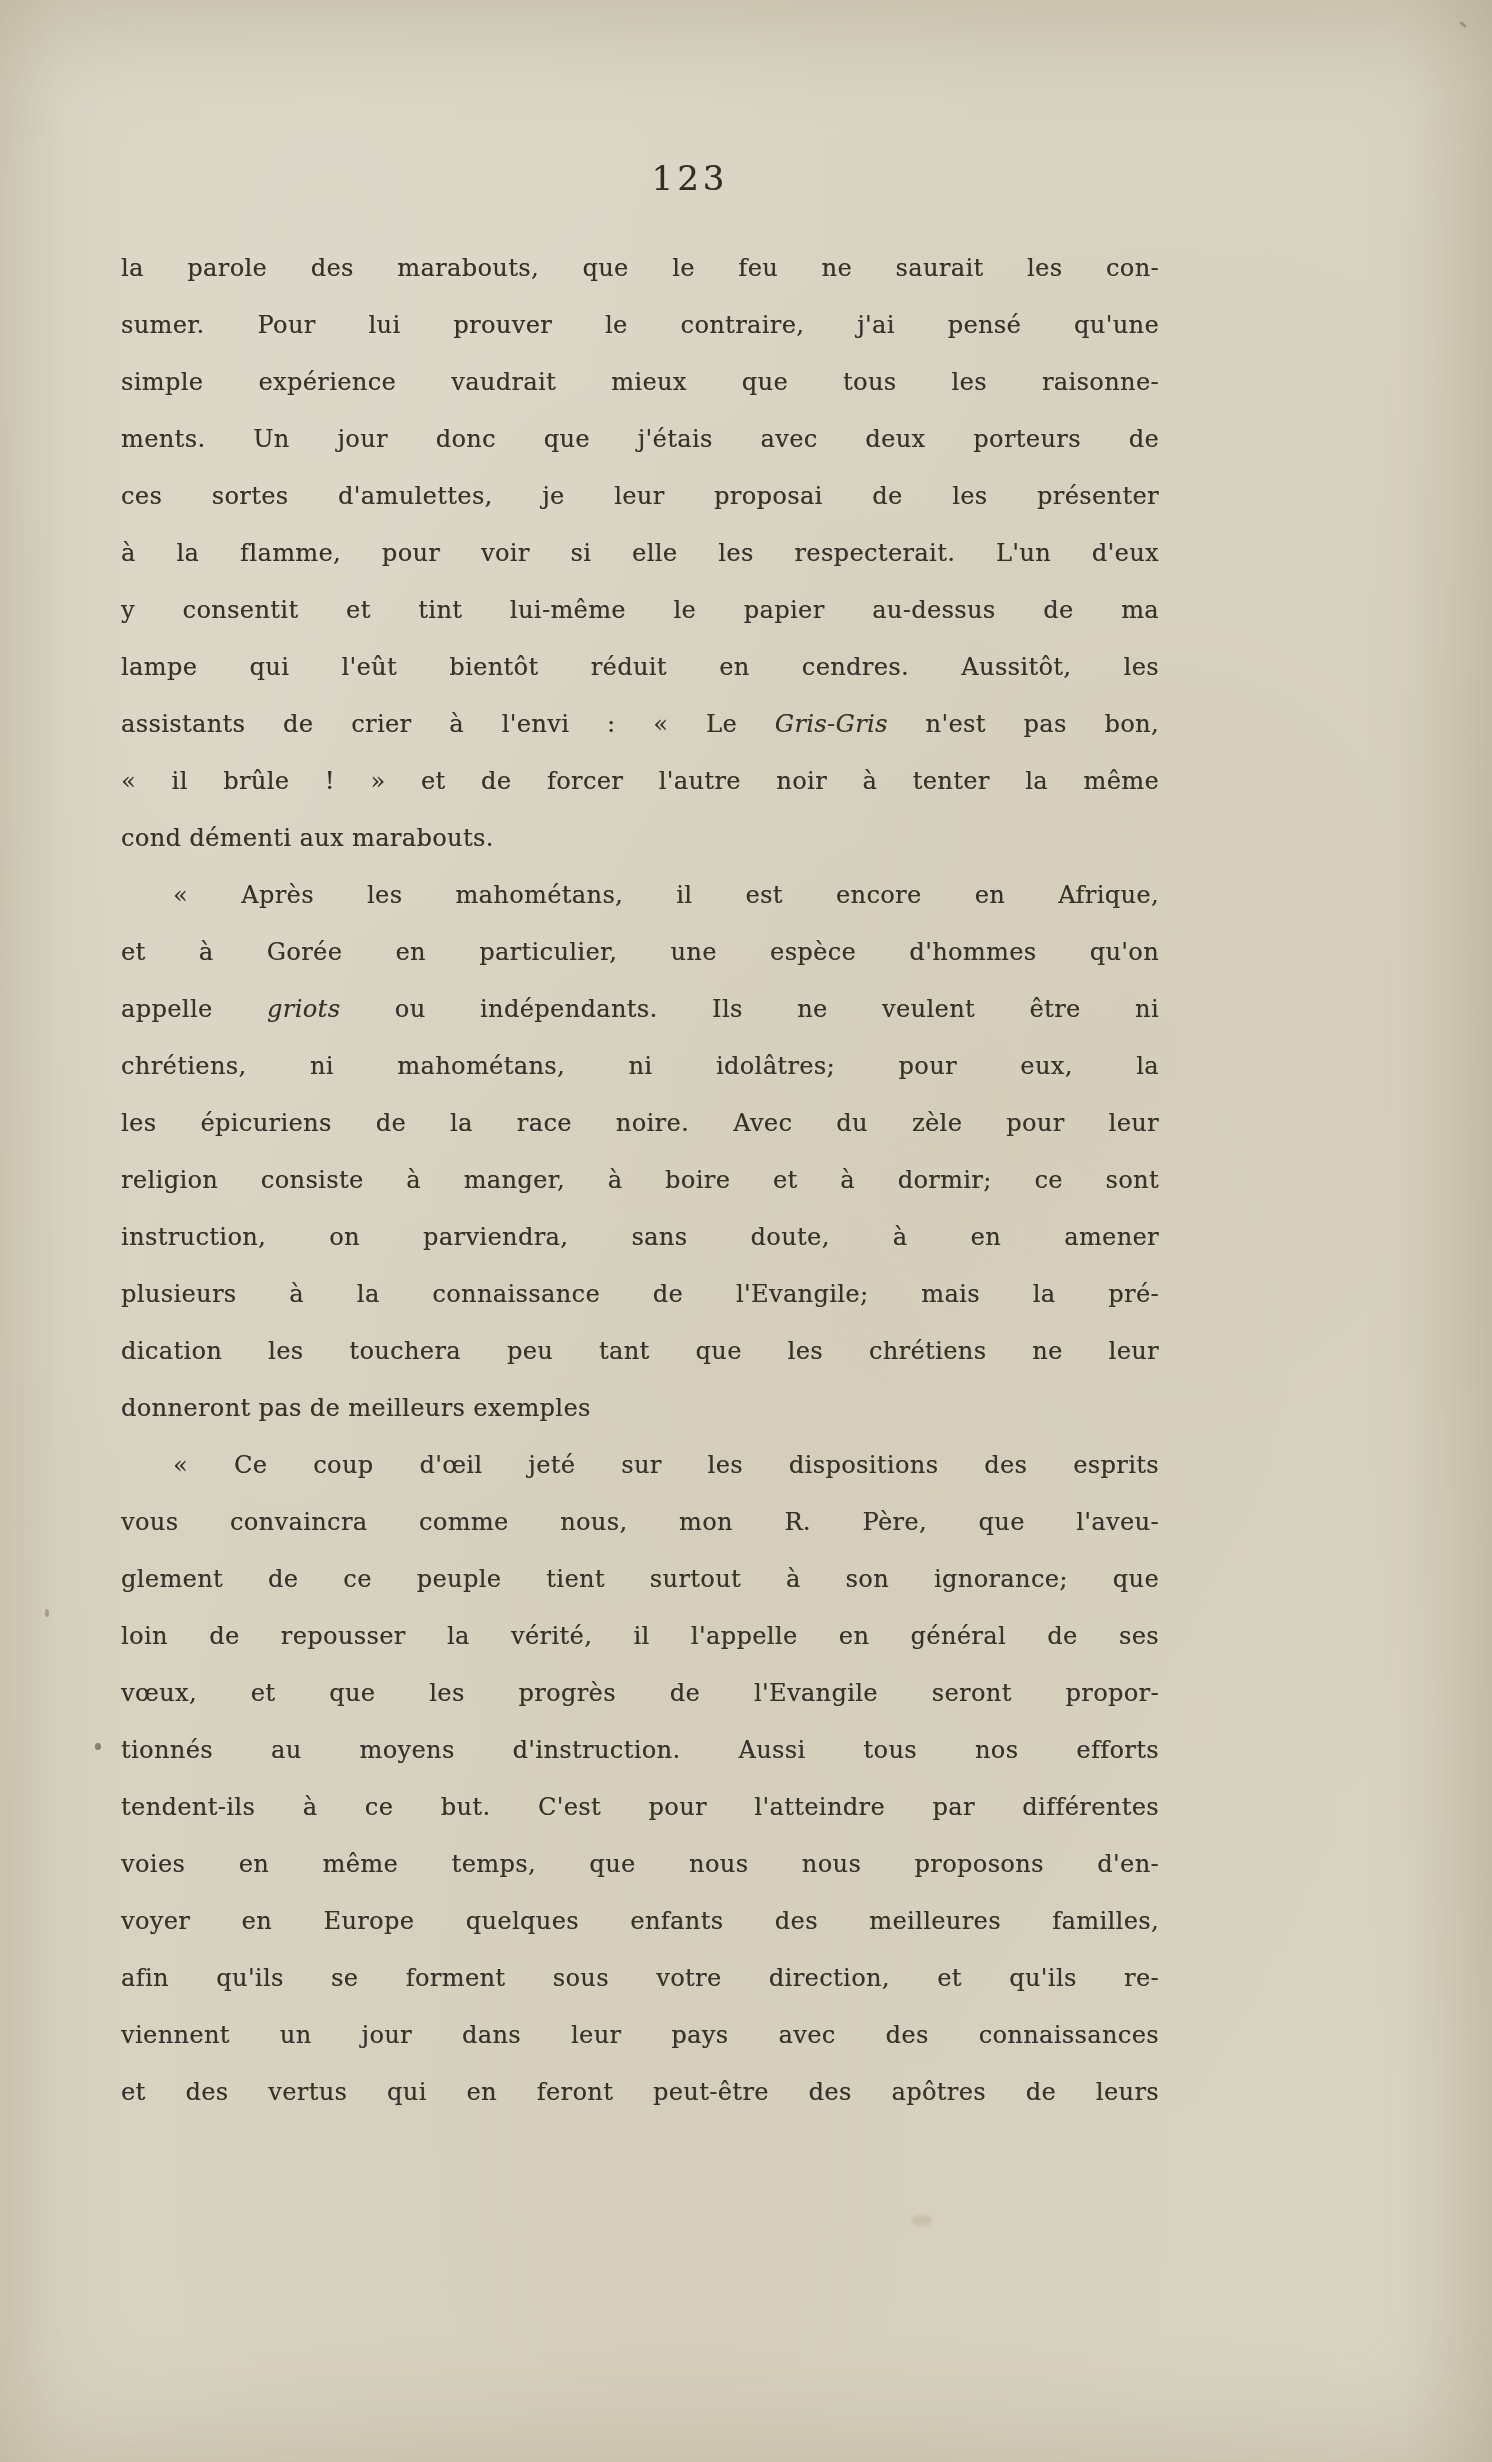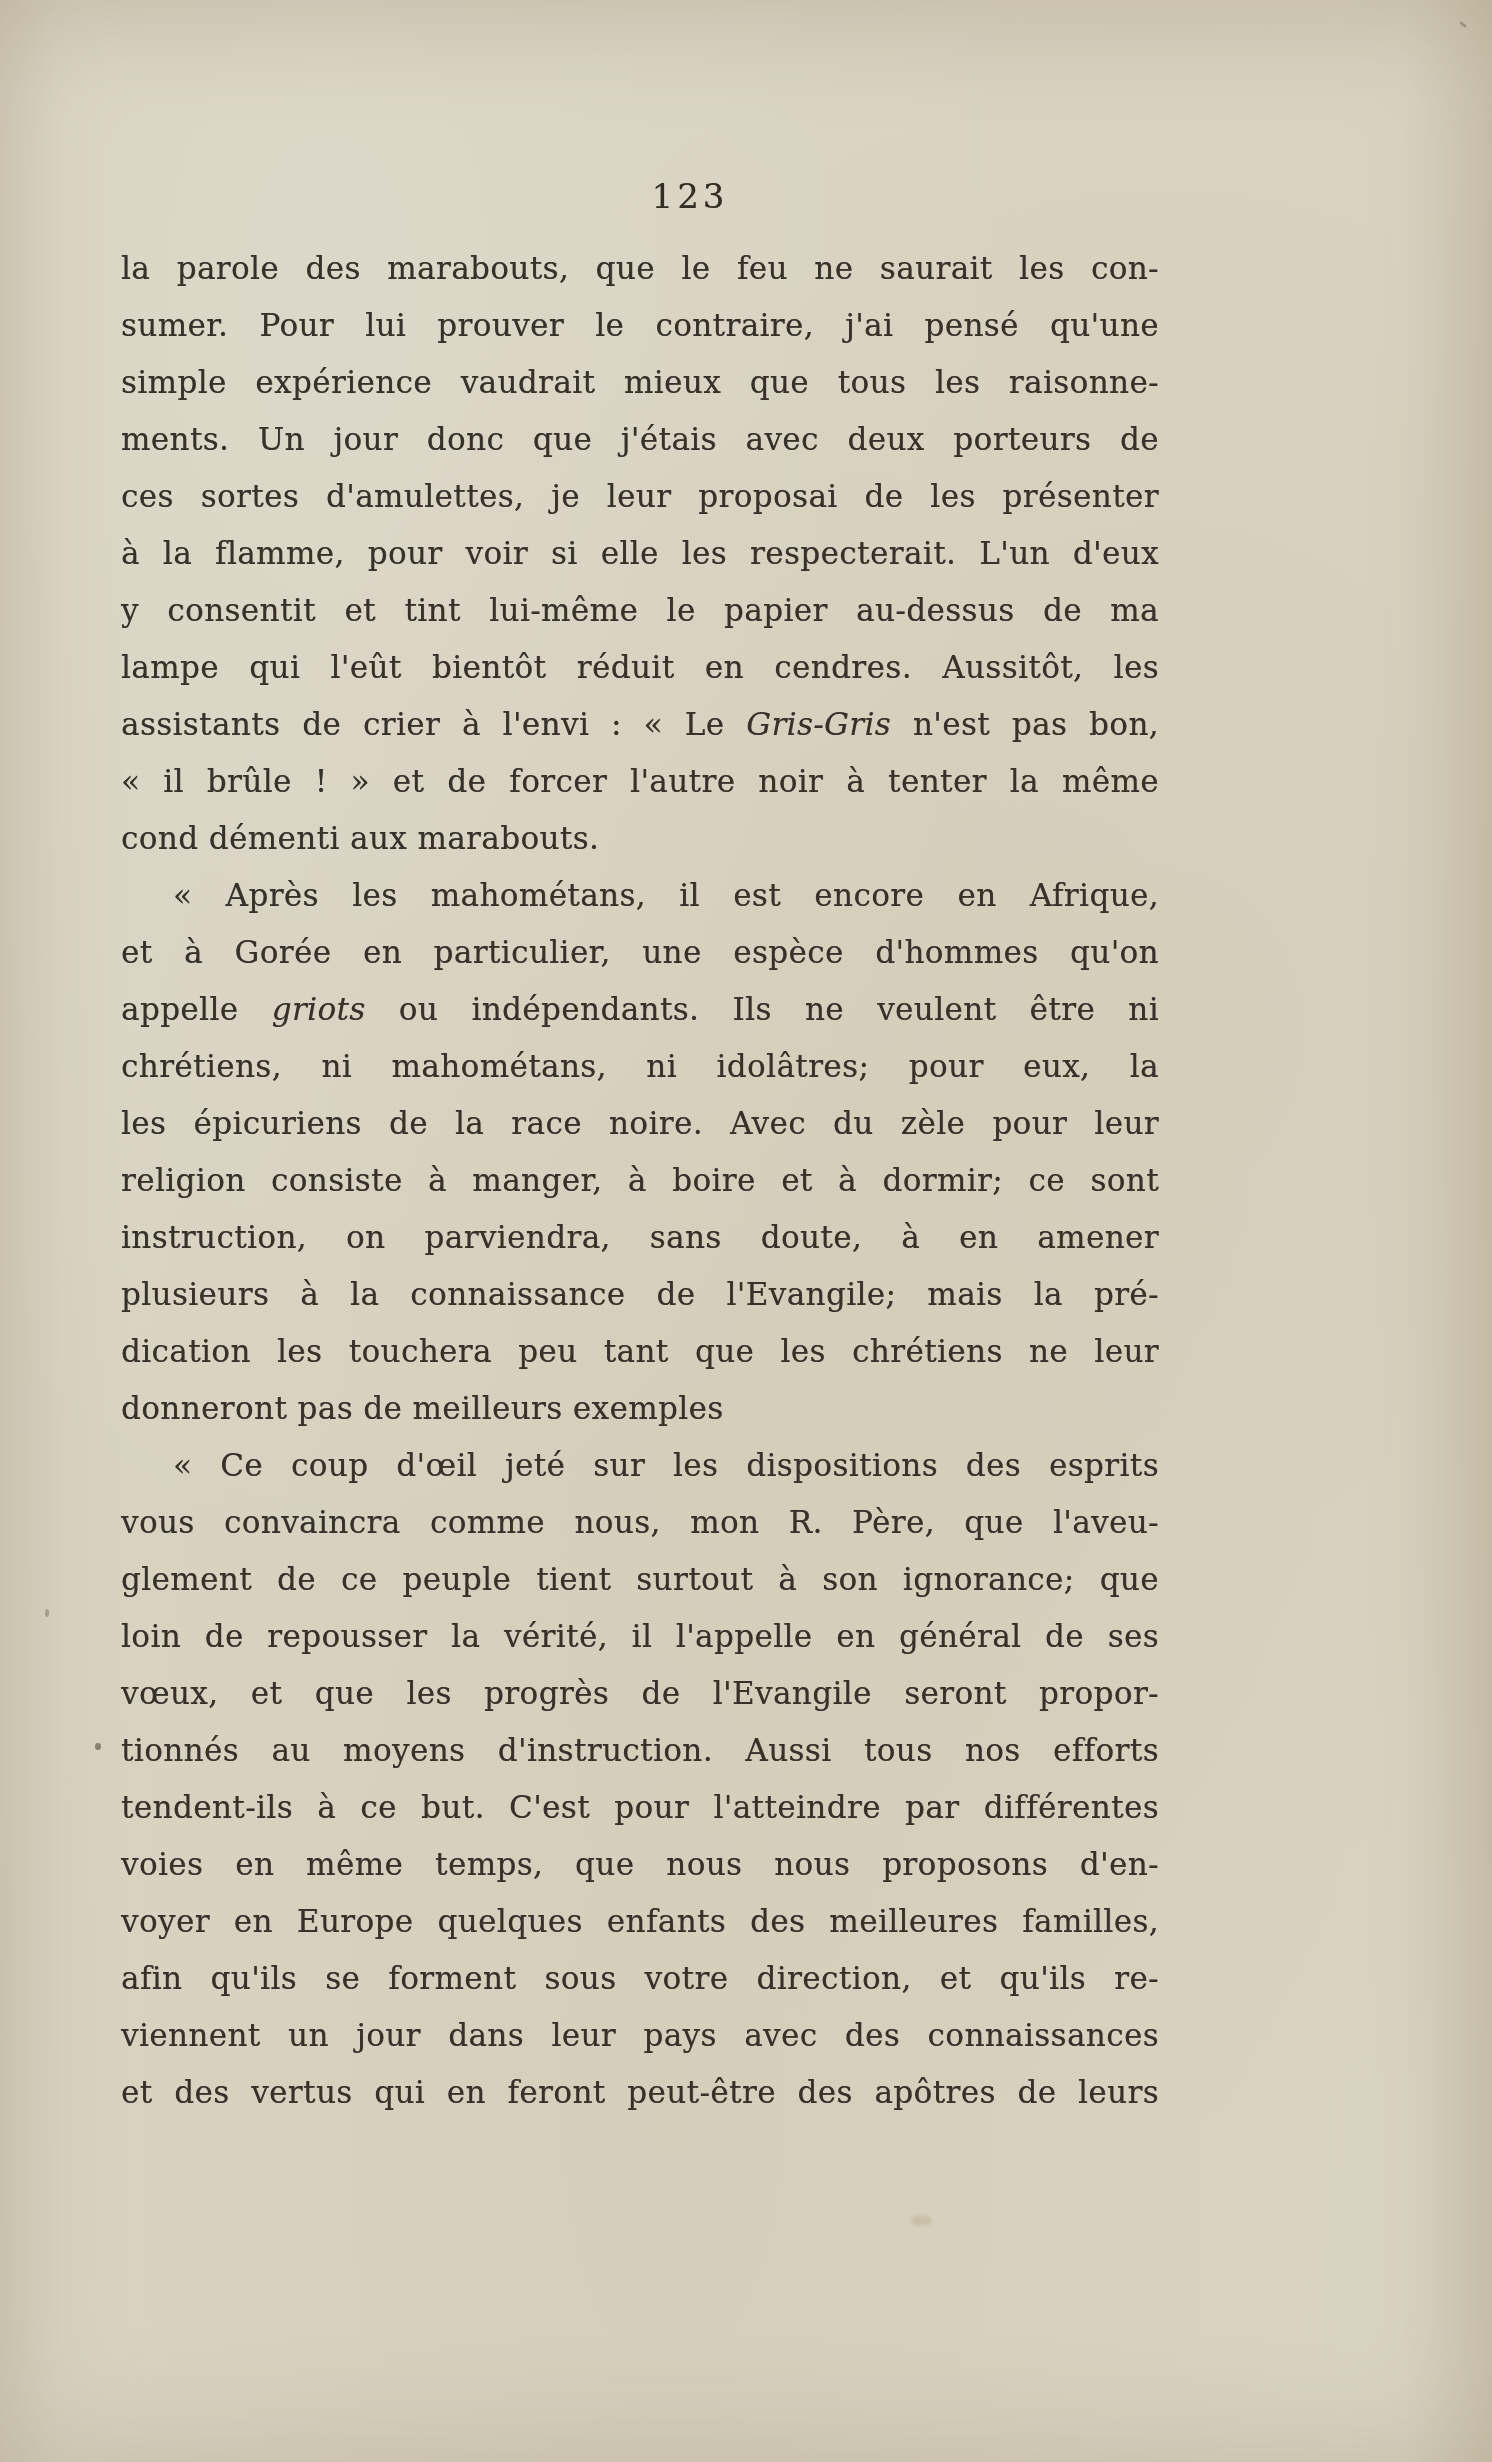--- a/index.html
+++ b/index.html
@@ -26,40 +26,40 @@
   }
   .page::after {
     content: "";
     position: absolute;
     inset: 0;
     pointer-events: none;
     box-shadow: inset 0 0 121px rgba(115, 98, 66, 0.22);
   }
   .page-number {
     position: absolute;
-    top: 176px;
+    top: 158px;
     left: 121px;
     width: 1038px;
     text-align: center;
     transform: translateX(50px);
     font-size: 34px;
     letter-spacing: 4px;
     color: #332d24;
     text-shadow: 0.3px 0.3px 0.6px rgba(51,45,36,0.5);
   }
   .text-block {
     position: absolute;
     top: 240px;
     left: 121px;
     width: 1038px;
   }
   .line {
     height: 57px;
     line-height: 57px;
-    font-size: 31px;
+    font-size: 24px;
     letter-spacing: 0.4px;
     white-space: nowrap;
     text-align: justify;
     text-align-last: justify;
     text-shadow: 0.3px 0.3px 0.6px rgba(55,49,42,0.55);
   }
   .line.para-end {
     text-align: left;
     text-align-last: left;
   }

